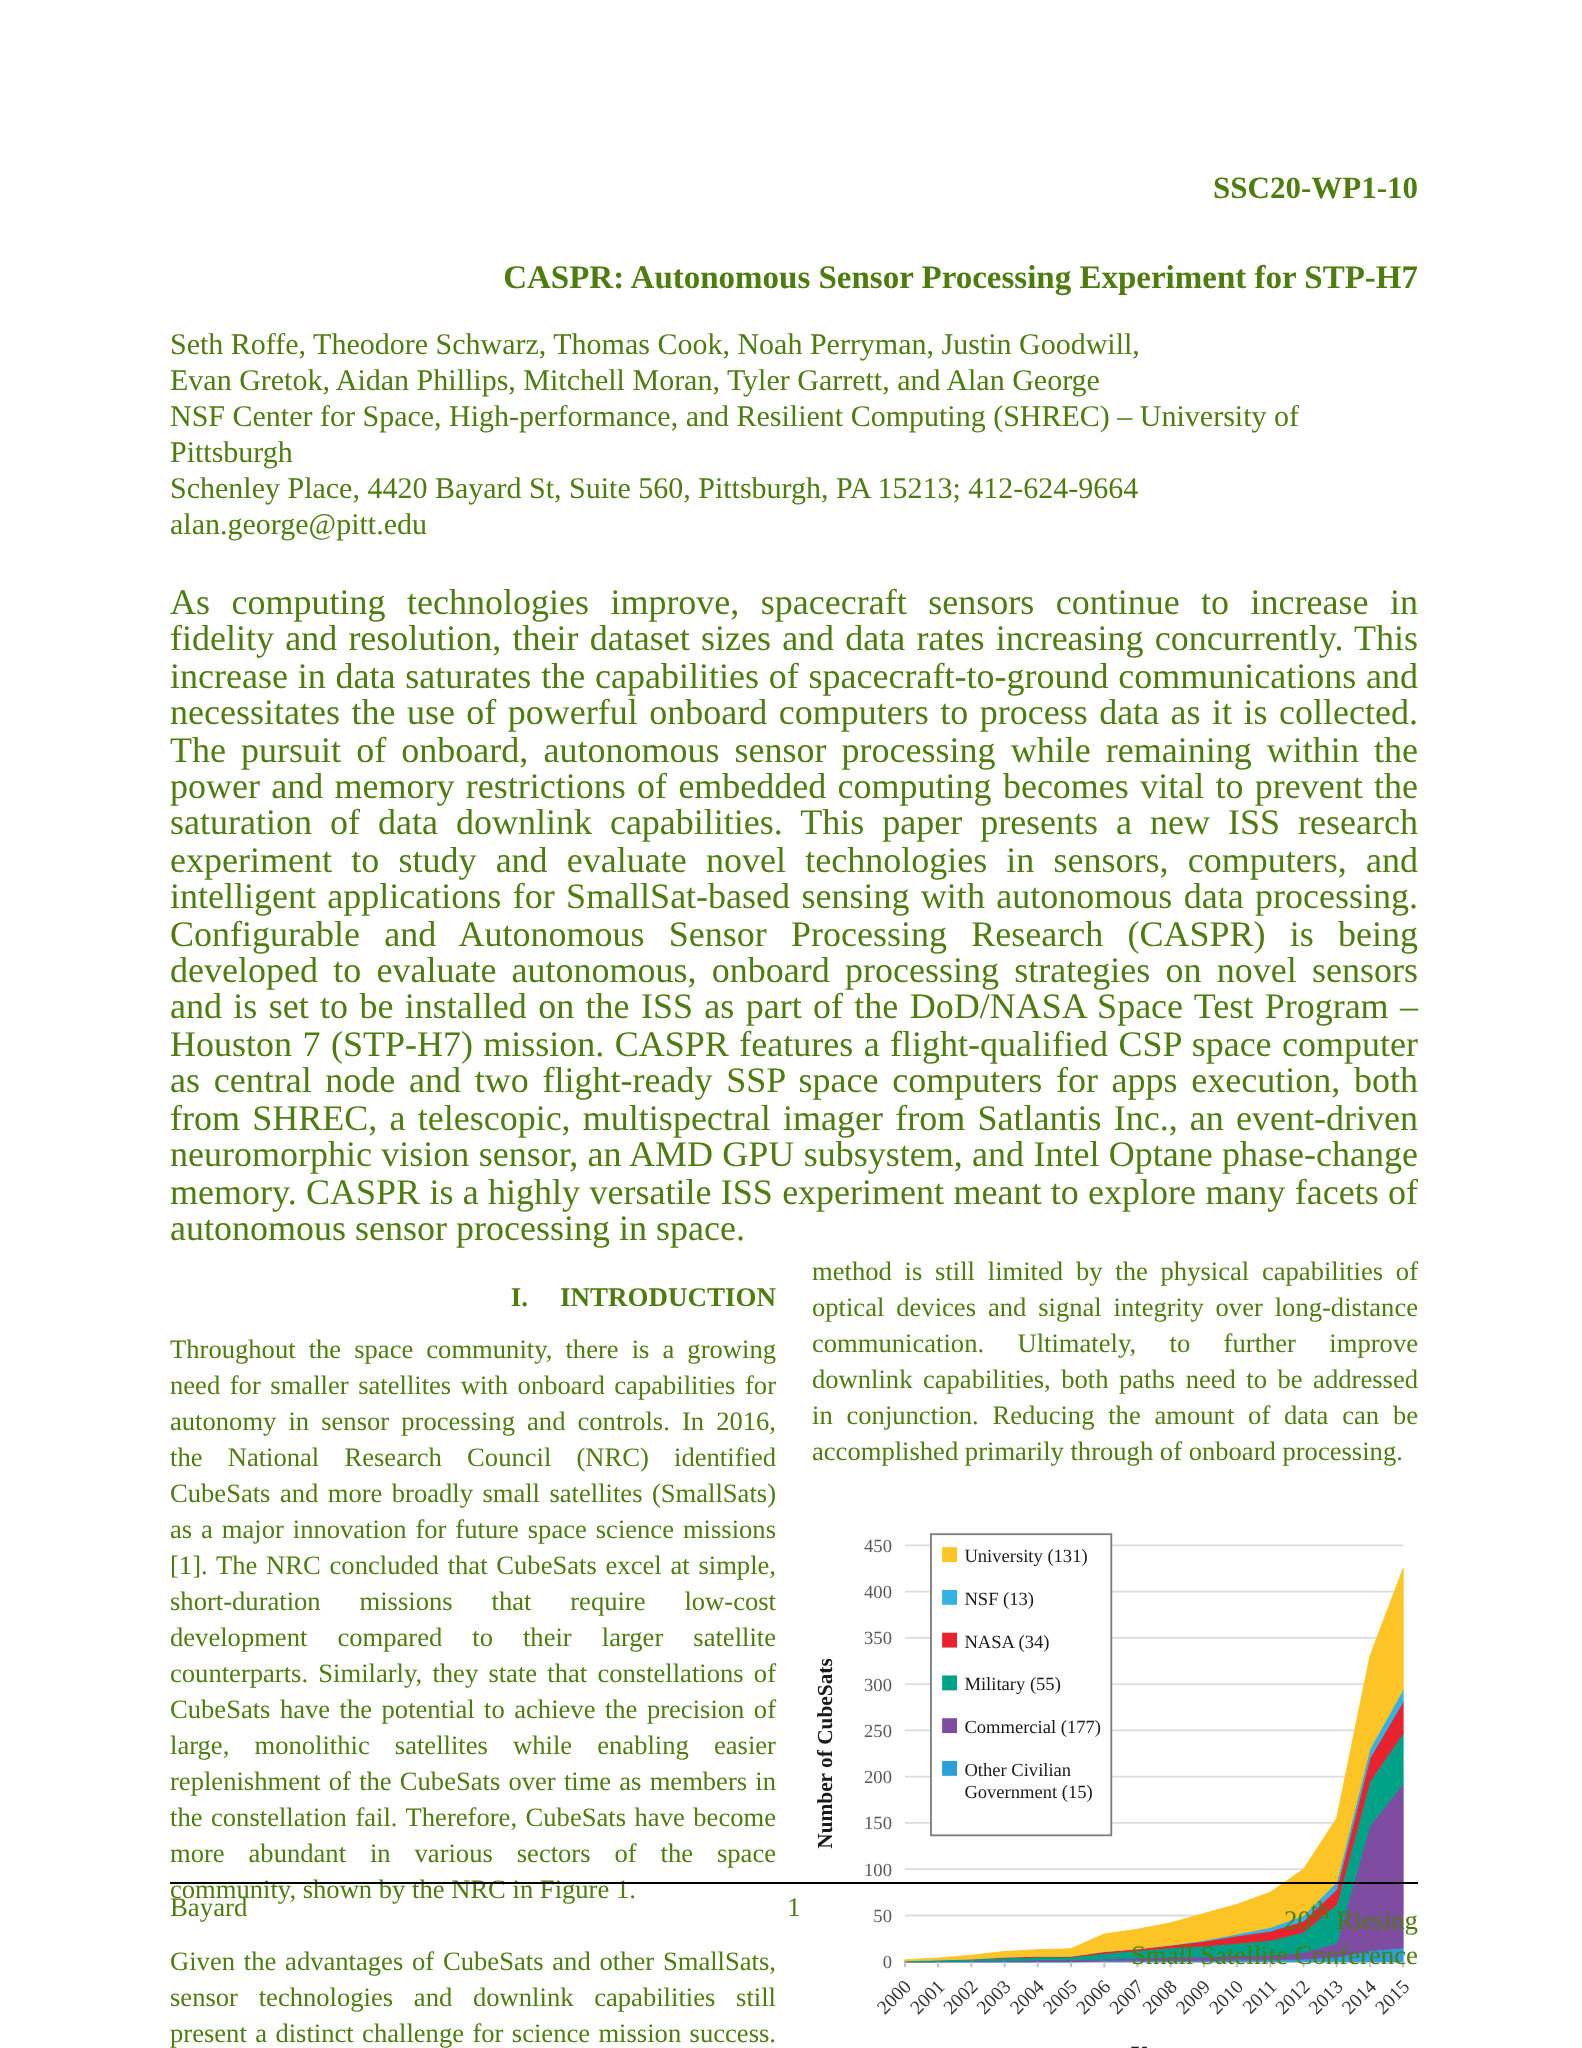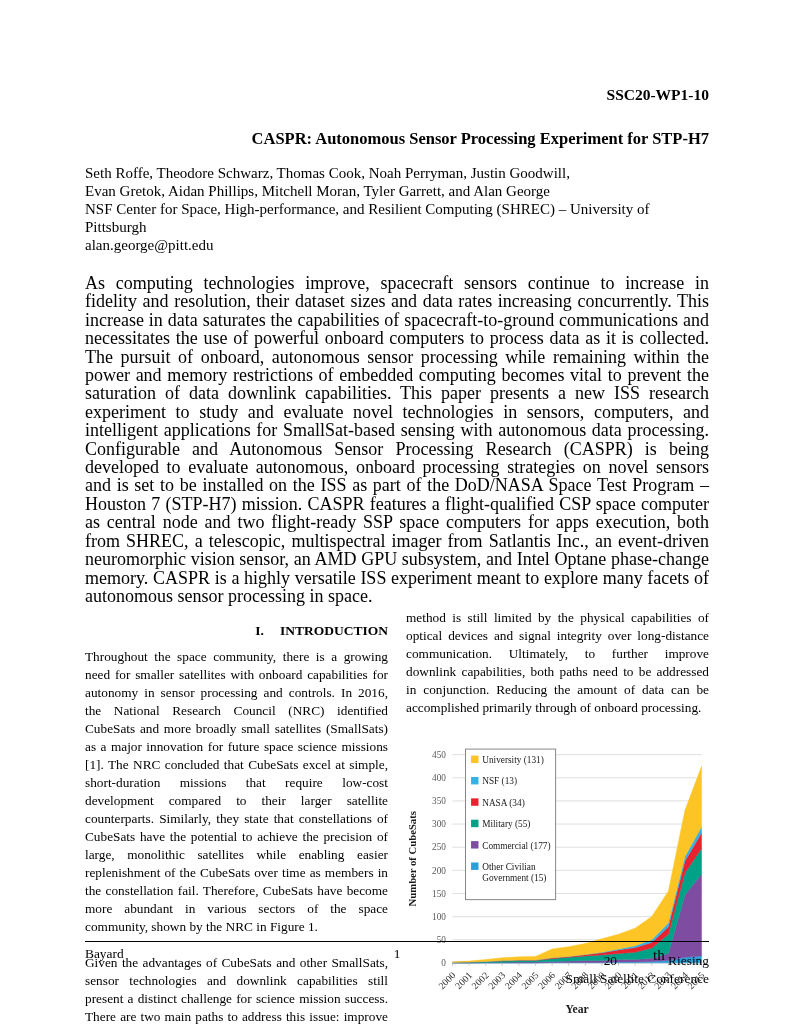--- a/index.html
+++ b/index.html
@@ -1,21 +1,21 @@
 <!DOCTYPE html>
 <html><head>
 <meta charset="utf-8">
 <style>
   html,body{margin:0;padding:0;background:#ffffff;}
   .page{
     position:relative;
     width:791px;height:1024px;
     background:#ffffff;
     font-family:"Liberation Serif","DejaVu Serif",serif;
-    color:#000000;
+    color:#4d7c0f;
     box-sizing:border-box;
     padding:86px 82px 0 85px;
     overflow:hidden;
   }
   .paper-id{text-align:right;font-weight:bold;font-size:15.5px;}
   .title{text-align:right;font-weight:bold;font-size:16.5px;margin-top:25px;}
   .authors{text-align:left;font-size:15px;line-height:18px;margin-top:15px;}
   .abstract-heading{text-align:center;font-weight:bold;font-size:13.5px;margin-top:21px;}
   .abstract-text{text-align:justify;font-size:18px;line-height:18.4px;margin-top:20px;}
   .columns{display:flex;gap:18px;margin-top:4px;align-items:flex-start;}
@@ -28,37 +28,38 @@
   .fig-caption span{display:block;}
   .page-footer{
     position:absolute;left:85px;right:82px;top:941px;
     border-top:1.5px solid #000;
     font-size:13.4px;
   }
   .footer-inner{position:relative;padding-top:4px;}
   .footer-left{position:absolute;left:0;top:4px;}
   .footer-page{text-align:center;}
   .footer-right{position:absolute;right:0;top:4px;text-align:right;line-height:18px;}
-  sup{font-size:15px;margin-left:36px;}
+  sup{font-size:12px;}
   svg text{font-family:"Liberation Serif","DejaVu Serif",serif;}
   .chart-wrap{display:flex;justify-content:center;}
 </style>
 </head>
 <body>
 
 <div class="page">
 
   <div class="paper-id">SSC20-WP1-10</div>
 
   <div class="title">CASPR: Autonomous Sensor Processing Experiment for STP-H7</div>
 
   <div class="authors">
     <div>Seth Roffe, Theodore Schwarz, Thomas Cook, Noah Perryman, Justin Goodwill,</div>
     <div>Evan Gretok, Aidan Phillips, Mitchell Moran, Tyler Garrett, and Alan George</div>
     <div>NSF Center for Space, High-performance, and Resilient Computing (SHREC) – University of Pittsburgh</div>
+    <div>Schenley Place, 4420 Bayard St, Suite 560, Pittsburgh, PA 15213; 412-624-9664</div>
     <div>alan.george@pitt.edu</div>
   </div>
 
   <div class="abstract-text">As computing technologies improve, spacecraft sensors continue to increase in fidelity and resolution, their dataset sizes and data rates increasing concurrently. This increase in data saturates the capabilities of spacecraft-to-ground communications and necessitates the use of powerful onboard computers to process data as it is collected. The pursuit of onboard, autonomous sensor processing while remaining within the power and memory restrictions of embedded computing becomes vital to prevent the saturation of data downlink capabilities. This paper presents a new ISS research experiment to study and evaluate novel technologies in sensors, computers, and intelligent applications for SmallSat-based sensing with autonomous data processing. Configurable and Autonomous Sensor Processing Research (CASPR) is being developed to evaluate autonomous, onboard processing strategies on novel sensors and is set to be installed on the ISS as part of the DoD/NASA Space Test Program – Houston 7 (STP-H7) mission. CASPR features a flight-qualified CSP space computer as central node and two flight-ready SSP space computers for apps execution, both from SHREC, a telescopic, multispectral imager from Satlantis Inc., an event-driven neuromorphic vision sensor, an AMD GPU subsystem, and Intel Optane phase-change memory. CASPR is a highly versatile ISS experiment meant to explore many facets of autonomous sensor processing in space.</div>
 
   <div class="columns">
 
     <div class="col">
       <div class="section-heading">
         <span class="sec-num">I.</span><span>INTRODUCTION</span>

